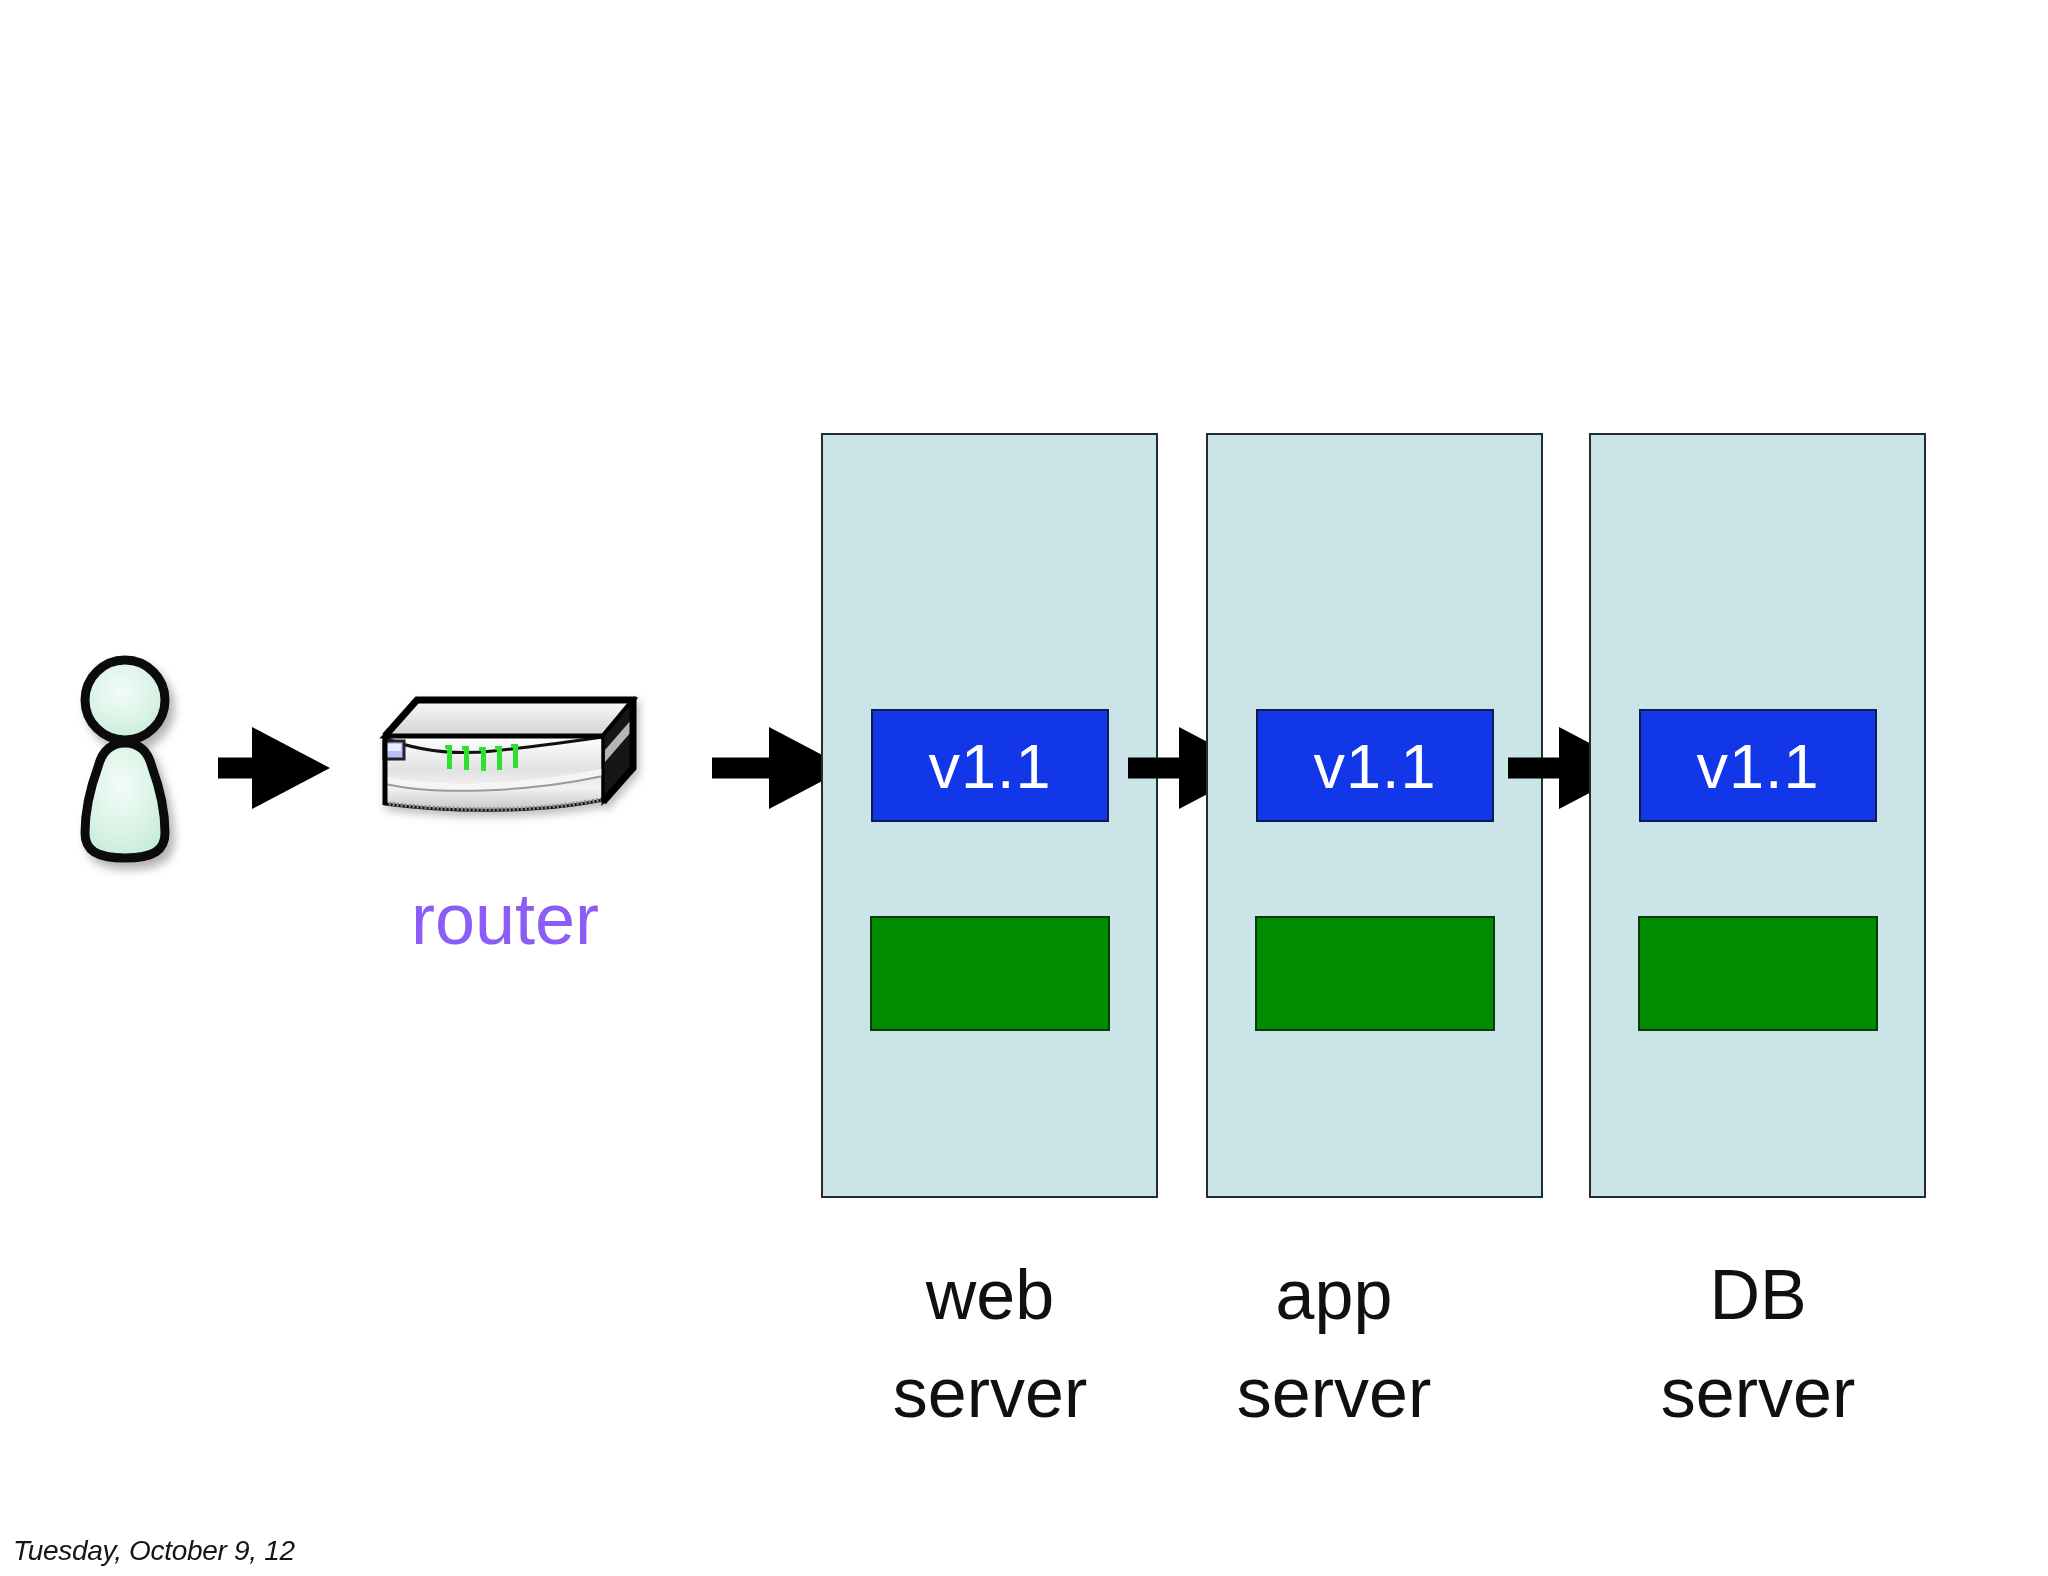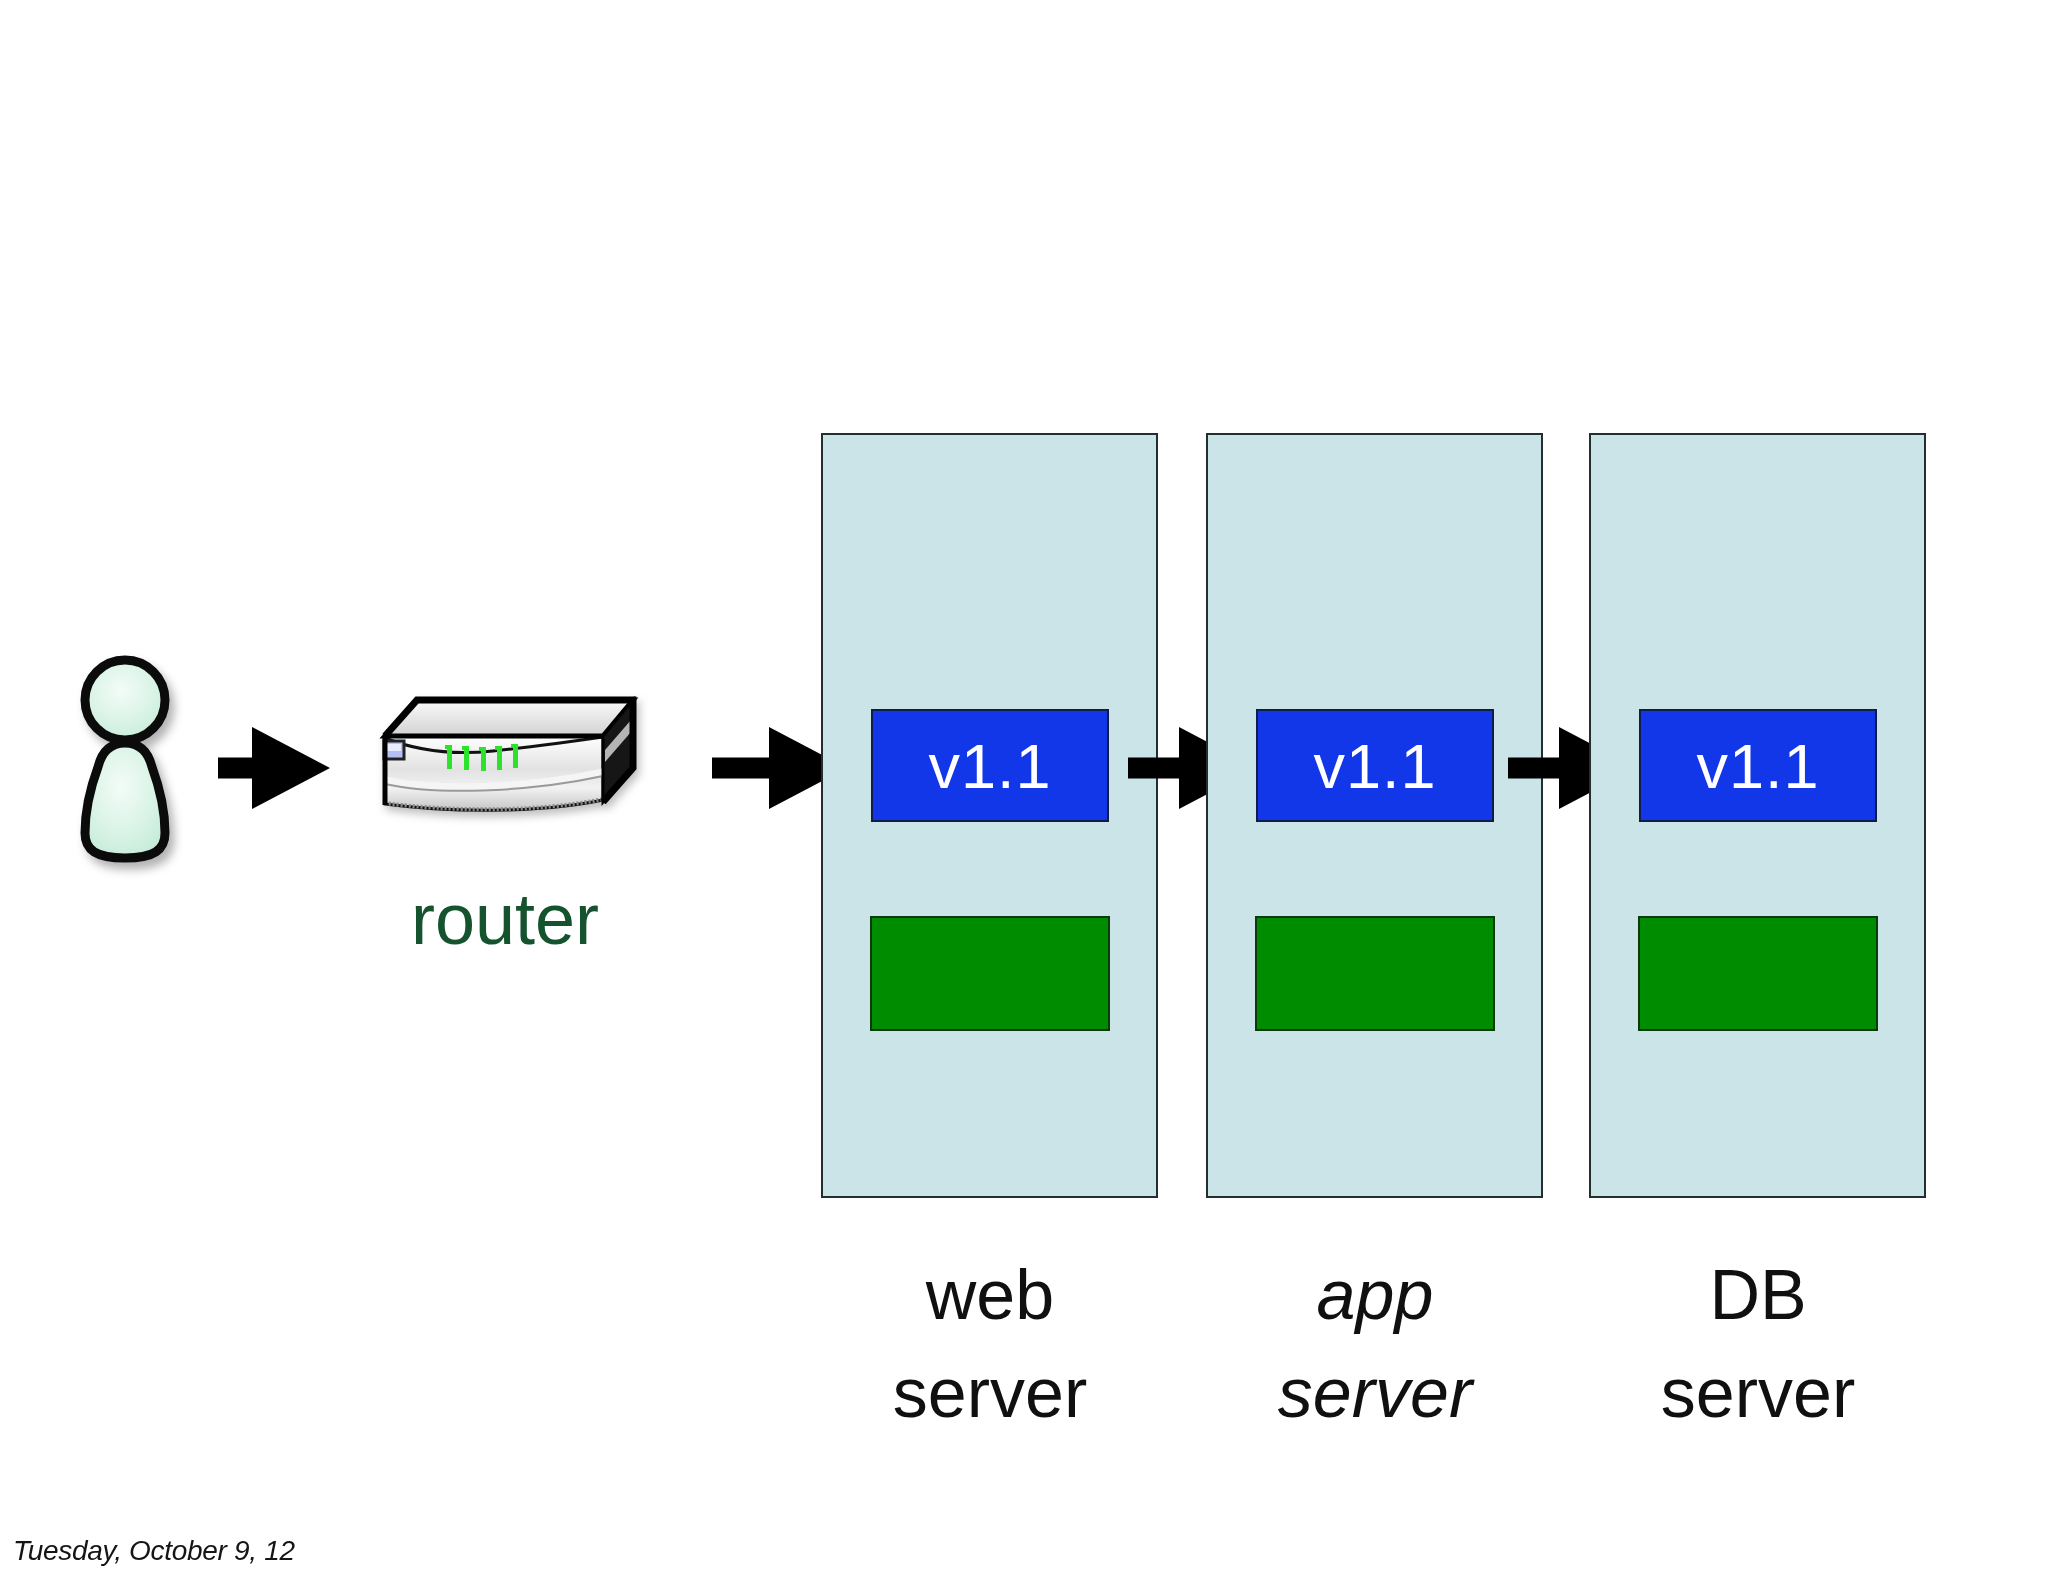--- a/index.html
+++ b/index.html
@@ -47,29 +47,29 @@
   .tier-label{
     position:absolute;
     top:1246px;width:420px;
     text-align:center;
     font-size:70px;
     line-height:1.4;
     color:#101010;
     white-space:pre-line;
   }
   .label-web{left:780px;}
-  .label-app{left:1165px;font-style:italic;}
+  .label-app{left:1124px;}
   .label-db{left:1548px;}
 
   .router-label{
     position:absolute;
     left:355px;top:878px;width:300px;
     text-align:center;
     font-size:72px;
-    color:#14532d;
+    color:#8b5cf6;
   }
 
   .footer-date{
     position:absolute;
     left:13px;top:1534px;
     font-size:28px;
     line-height:34px;
     color:#151515;
     letter-spacing:-0.3px;
     font-style:italic;

